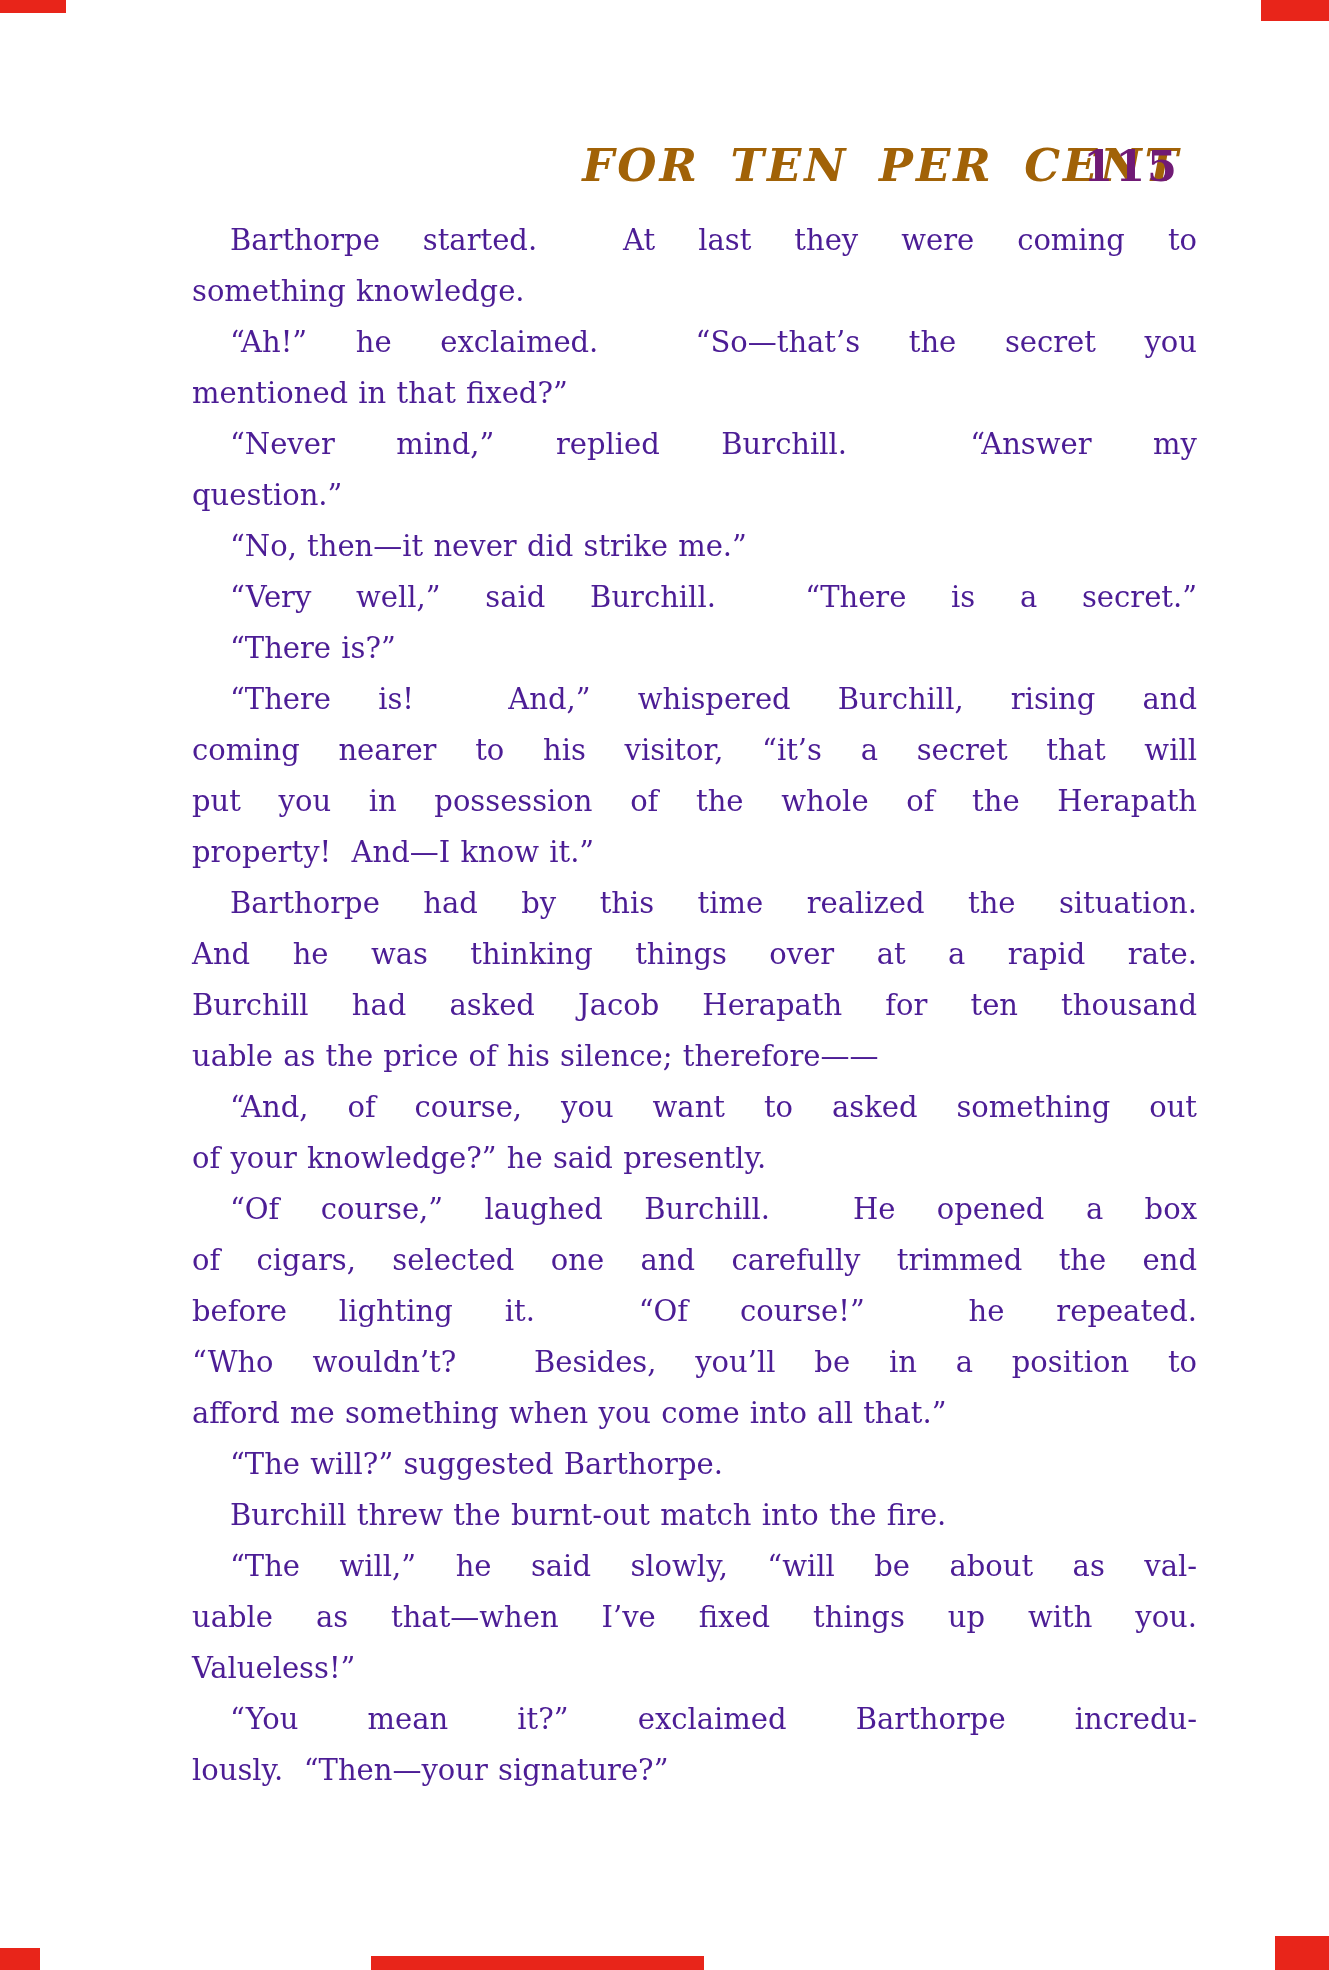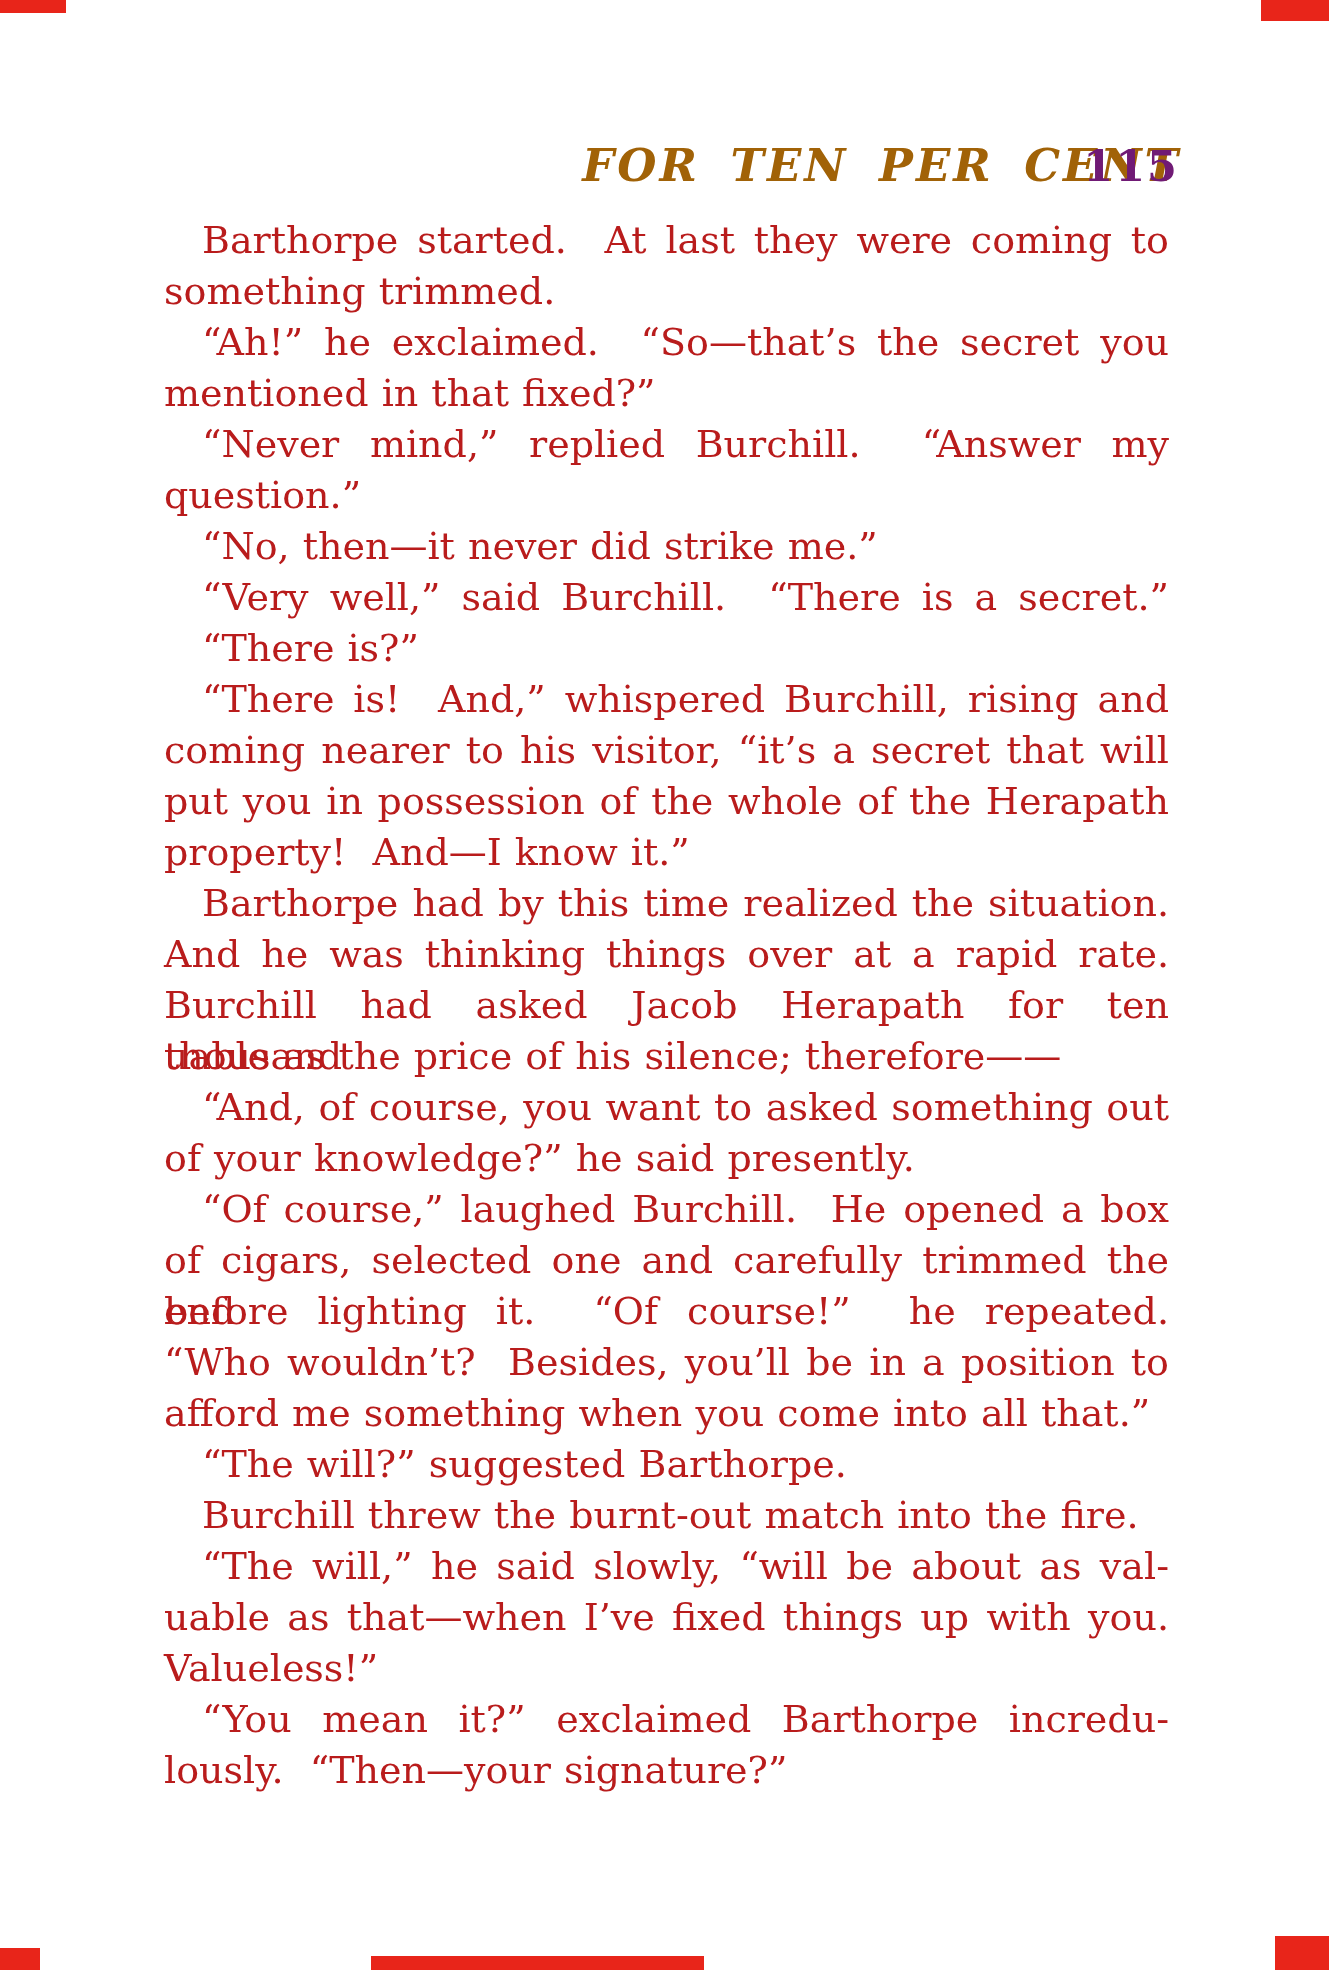--- a/index.html
+++ b/index.html
@@ -45,26 +45,26 @@
     right: 2px;
     top: 0;
     font-size: 43px;
     font-weight: bold;
     letter-spacing: 2px;
     color: #701a75;
   }
   
   .text-block {
     position: absolute;
-    left: 164px;
+    left: 192px;
     top: 215px;
     width: 1005px;
-    font-size: 38px;
+    font-size: 29px;
     line-height: 51px;
-    color: #b91c1c;
+    color: #4c1d95;
     word-spacing: 1px;
   }
   .line {
     height: 51px;
     white-space: normal;
     text-align: left;
   }
   .line.just {
     text-align: justify;
     text-align-last: justify;
@@ -88,21 +88,21 @@
 
 <div class="page">
 
   <div class="header-row">
     <span class="running-title">FOR TEN PER CENT</span>
     <span class="page-number">115</span>
   </div>
 
   <div class="text-block">
       <div class="line just indent">Barthorpe started.&nbsp; At last they were coming to</div>
-      <div class="line">something trimmed.</div>
+      <div class="line">something knowledge.</div>
       <div class="line just indent">“Ah!” he exclaimed.&nbsp; “So—that’s the secret you</div>
       <div class="line">mentioned in that fixed?”</div>
       <div class="line just indent">“Never mind,” replied Burchill.&nbsp; “Answer my</div>
       <div class="line">question.”</div>
       <div class="line indent">“No, then—it never did strike me.”</div>
       <div class="line just indent">“Very well,” said Burchill.&nbsp; “There is a secret.”</div>
       <div class="line indent">“There is?”</div>
       <div class="line just indent">“There is!&nbsp; And,” whispered Burchill, rising and</div>
       <div class="line just">coming nearer to his visitor, “it’s a secret that will</div>
       <div class="line just">put you in possession of the whole of the Herapath</div>

